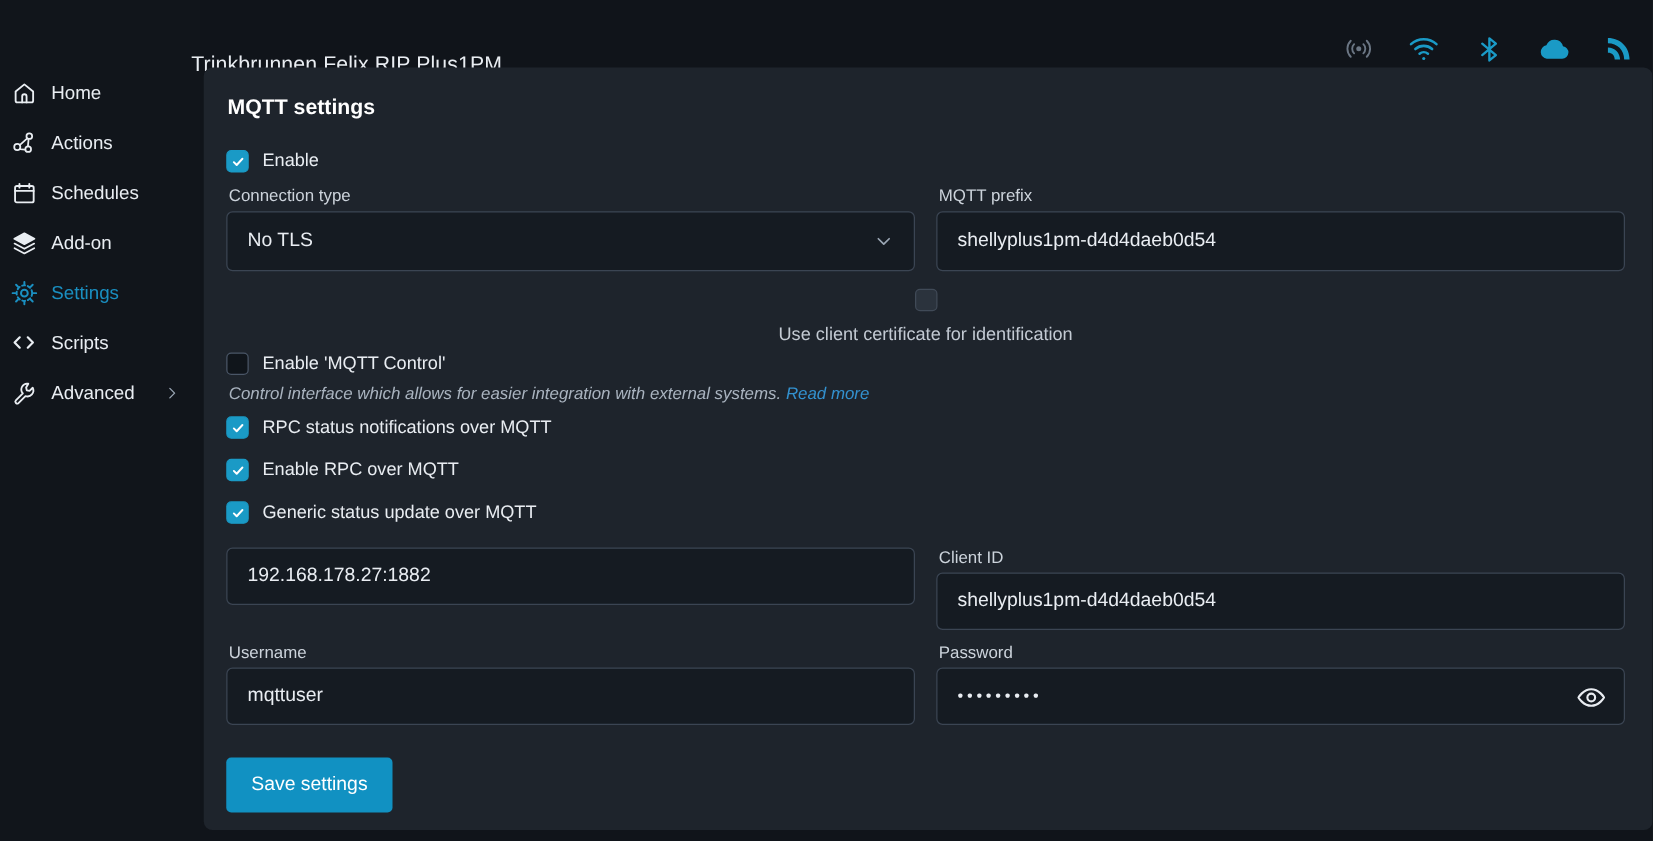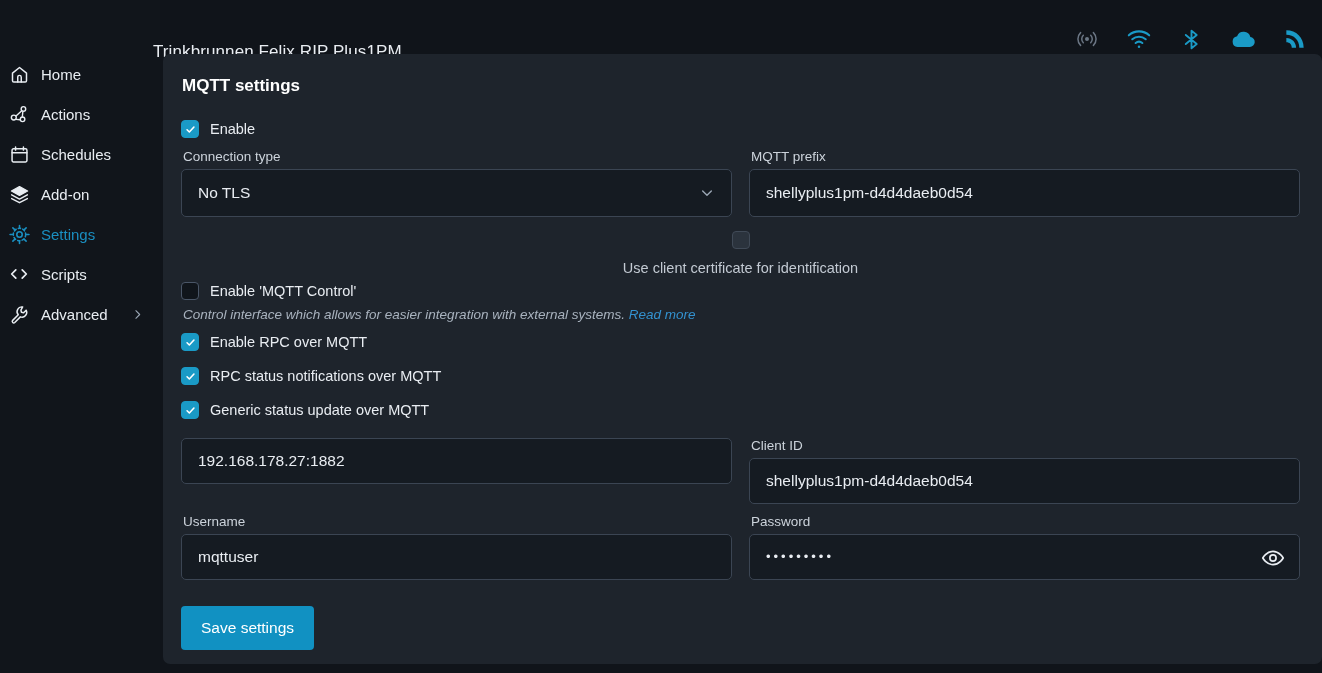--- a/index.html
+++ b/index.html
@@ -326,30 +326,30 @@
       </div>
 
       <div class="sp-8"></div>
 
       <div class="cb-row" style="margin-bottom:10px;">
         <span class="cb checked">
           <svg class="tick" viewBox="0 0 24 24" fill="none" stroke="#ffffff" stroke-width="3.4" stroke-linecap="round" stroke-linejoin="round">
               <path d="M4.5 12.5 9.5 17.5 19.5 6.5"></path>
             </svg>
         </span>
-        <span class="cb-label">Enable RPC over MQTT</span>
+        <span class="cb-label">RPC status notifications over MQTT</span>
       </div>
 
       <div class="cb-row" style="margin-bottom:10px;">
         <span class="cb checked">
           <svg class="tick" viewBox="0 0 24 24" fill="none" stroke="#ffffff" stroke-width="3.4" stroke-linecap="round" stroke-linejoin="round">
               <path d="M4.5 12.5 9.5 17.5 19.5 6.5"></path>
             </svg>
         </span>
-        <span class="cb-label">RPC status notifications over MQTT</span>
+        <span class="cb-label">Enable RPC over MQTT</span>
       </div>
 
       <div class="cb-row">
         <span class="cb checked">
           <svg class="tick" viewBox="0 0 24 24" fill="none" stroke="#ffffff" stroke-width="3.4" stroke-linecap="round" stroke-linejoin="round">
               <path d="M4.5 12.5 9.5 17.5 19.5 6.5"></path>
             </svg>
         </span>
         <span class="cb-label">Generic status update over MQTT</span>
       </div>

